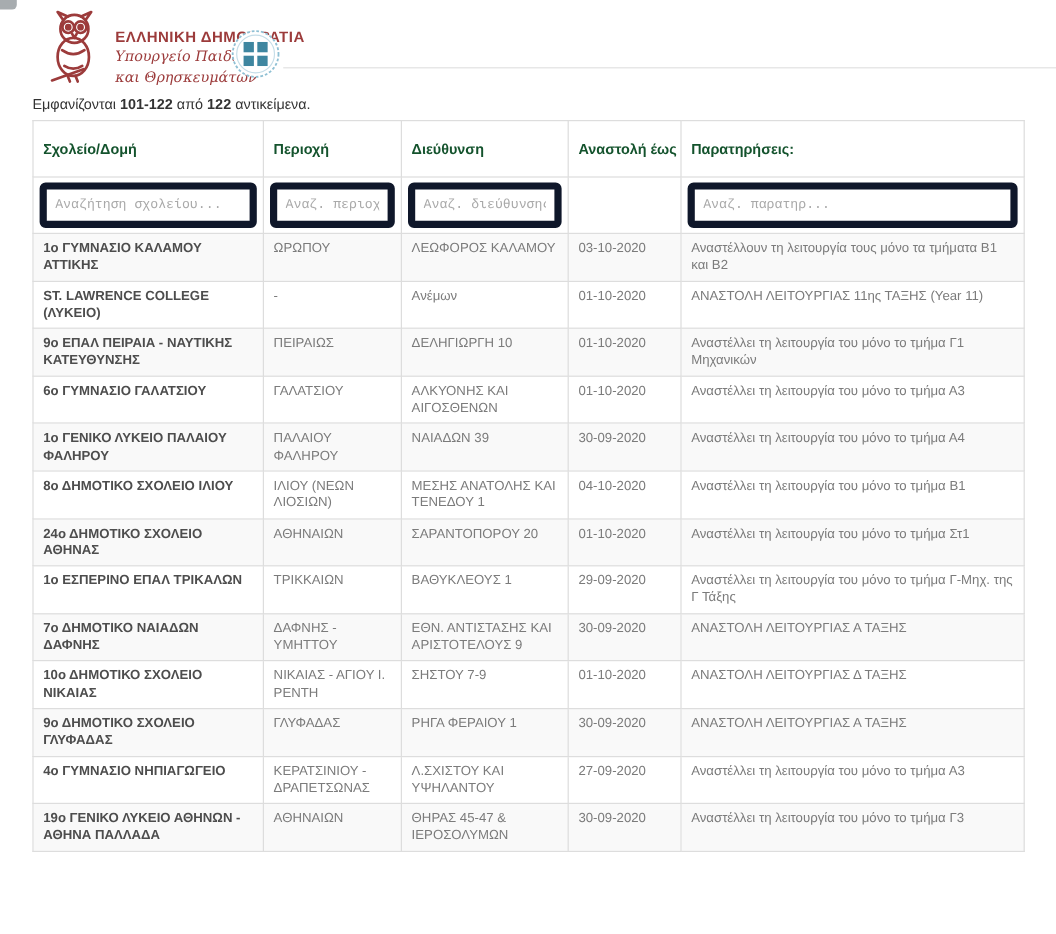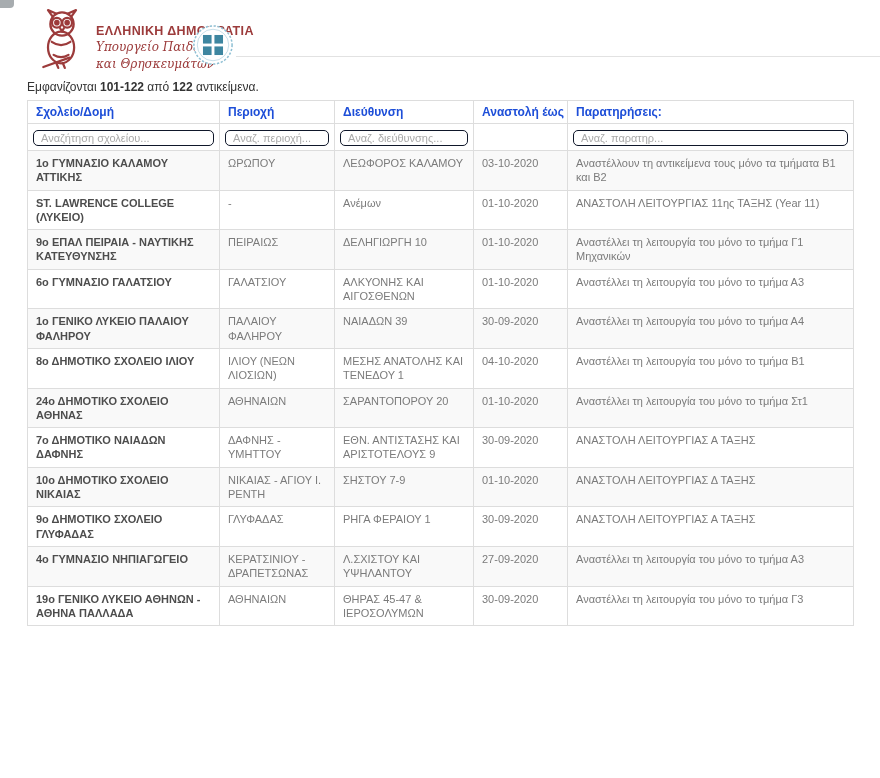--- a/index.html
+++ b/index.html
@@ -38,30 +38,30 @@
     margin: 6px 0 6px 27px; font-size: 12px; color: #333;
   }
   .summary b { font-weight: bold; }
   
   table.schools {
     border-collapse: collapse; table-layout: fixed;
     width: 826px; margin: 0 27px;
   }
   .schools th, .schools td { border: 1px solid #ddd; }
   .schools thead th {
-    color: #1d4ed8; font-size: 12px; font-weight: bold;
-    text-align: left; padding: 4px 8px; height: 22px;
+    color: #14532d; font-size: 12px; font-weight: bold;
+    text-align: left; padding: 16px 8px; height: 22px;
     background: #fff; overflow: hidden; white-space: nowrap;
   }
   .schools .filter-row td { padding: 4px 5px; background: #fff; height: 26px; }
   .schools .filter-row input {
-    width: 100%; height: 16px;
-    border: 1px solid #0f172a; border-radius: 5px;
+    width: 100%; height: 38px;
+    border: 6px solid #0f172a; border-radius: 5px;
     padding: 2px 7px; font-size: 11px; color: #555;
-    font-family: Liberation Sans, sans-serif;
+    font-family: Liberation Mono, monospace;
     outline: none; background: #fff;
   }
   .schools .filter-row input::placeholder { color: #a9a9a9; }
   .schools tbody td {
     font-size: 11px; color: #7b7b7b; padding: 5px 8px;
     vertical-align: top; line-height: 1.3; overflow: hidden;
   }
   .schools tbody tr:nth-child(odd) td { background: #f9f9f9; }
   .schools tbody tr:nth-child(even) td { background: #ffffff; }
   .schools tbody td.c-school { font-weight: bold; color: #4d4d4d; }
@@ -135,21 +135,21 @@
       <td></td>
       <td><input type="text" placeholder="Αναζ. παρατηρ..." style=""></td>
     </tr>
   </thead>
   <tbody>
       <tr>
     <td class="c-school">1ο ΓΥΜΝΑΣΙΟ ΚΑΛΑΜΟΥ ΑΤΤΙΚΗΣ</td>
     <td>ΩΡΩΠΟΥ</td>
     <td>ΛΕΩΦΟΡΟΣ ΚΑΛΑΜΟΥ</td>
     <td>03-10-2020</td>
-    <td>Αναστέλλουν τη αντικείμενα τους μόνο τα τμήματα Β1 και Β2</td>
+    <td>Αναστέλλουν τη λειτουργία τους μόνο τα τμήματα Β1 και Β2</td>
   </tr>
       <tr>
     <td class="c-school">ST. LAWRENCE COLLEGE (ΛΥΚΕΙΟ)</td>
     <td>-</td>
     <td>Ανέμων</td>
     <td>01-10-2020</td>
     <td>ΑΝΑΣΤΟΛΗ ΛΕΙΤΟΥΡΓΙΑΣ 11ης ΤΑΞΗΣ (Year 11)</td>
   </tr>
       <tr>
     <td class="c-school">9ο ΕΠΑΛ ΠΕΙΡΑΙΑ - ΝΑΥΤΙΚΗΣ ΚΑΤΕΥΘΥΝΣΗΣ</td>
@@ -180,20 +180,27 @@
     <td>Αναστέλλει τη λειτουργία του μόνο το τμήμα Β1</td>
   </tr>
       <tr>
     <td class="c-school">24ο ΔΗΜΟΤΙΚΟ ΣΧΟΛΕΙΟ ΑΘΗΝΑΣ</td>
     <td>ΑΘΗΝΑΙΩΝ</td>
     <td>ΣΑΡΑΝΤΟΠΟΡΟΥ 20</td>
     <td>01-10-2020</td>
     <td>Αναστέλλει τη λειτουργία του μόνο το τμήμα Στ1</td>
   </tr>
       <tr>
+    <td class="c-school">1ο ΕΣΠΕΡΙΝΟ ΕΠΑΛ ΤΡΙΚΑΛΩΝ</td>
+    <td>ΤΡΙΚΚΑΙΩΝ</td>
+    <td>ΒΑΘΥΚΛΕΟΥΣ 1</td>
+    <td>29-09-2020</td>
+    <td>Αναστέλλει τη λειτουργία του μόνο το τμήμα Γ-Μηχ. της Γ Τάξης</td>
+  </tr>
+      <tr>
     <td class="c-school">7ο ΔΗΜΟΤΙΚΟ ΝΑΙΑΔΩΝ ΔΑΦΝΗΣ</td>
     <td>ΔΑΦΝΗΣ - ΥΜΗΤΤΟΥ</td>
     <td>ΕΘΝ. ΑΝΤΙΣΤΑΣΗΣ ΚΑΙ ΑΡΙΣΤΟΤΕΛΟΥΣ 9</td>
     <td>30-09-2020</td>
     <td>ΑΝΑΣΤΟΛΗ ΛΕΙΤΟΥΡΓΙΑΣ Α ΤΑΞΗΣ</td>
   </tr>
       <tr>
     <td class="c-school">10ο ΔΗΜΟΤΙΚΟ ΣΧΟΛΕΙΟ ΝΙΚΑΙΑΣ</td>
     <td>ΝΙΚΑΙΑΣ - ΑΓΙΟΥ Ι. ΡΕΝΤΗ</td>
     <td>ΣΗΣΤΟΥ 7-9</td>

